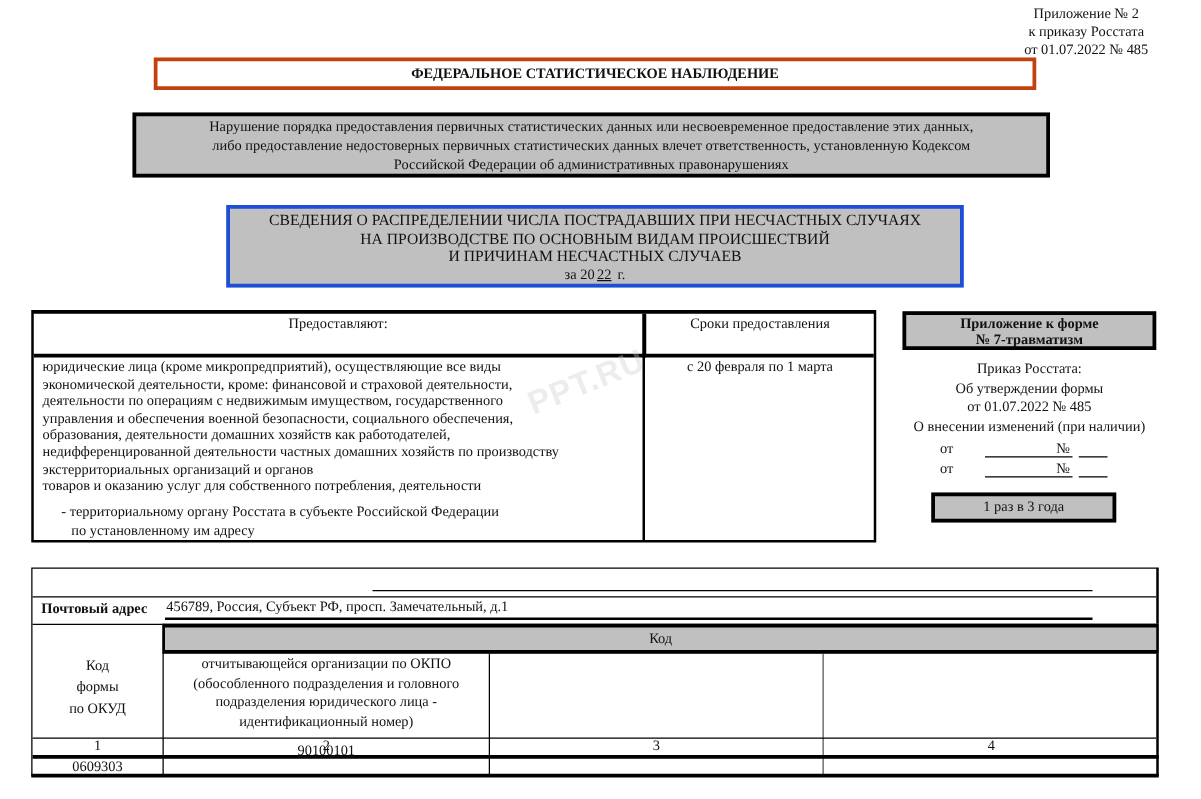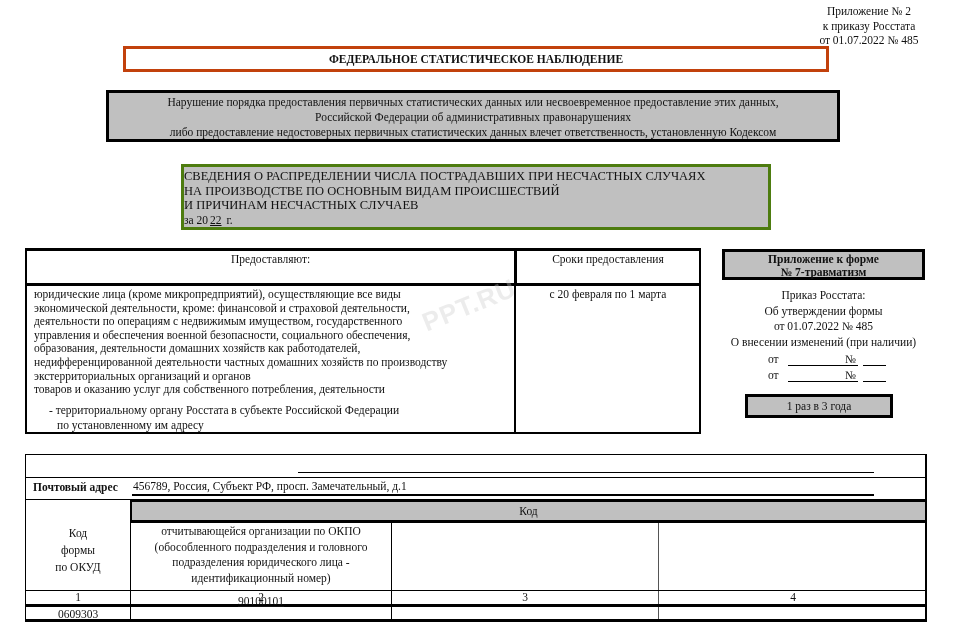--- a/index.html
+++ b/index.html
@@ -24,22 +24,22 @@
 
   .warning {
     left: 106px; top: 90px; width: 734px; height: 52px;
     border: 3px solid #000; background: #c0c0c0;
     font-size: 11.5px; line-height: 15px; text-align: center;
     padding-top: 2px;
   }
 
   .form-title {
     left: 181px; top: 164px; width: 590px; height: 66px;
-    border: 3px solid #4d7c0f; background: #c0c0c0;
-    font-size: 12.5px; line-height: 14.5px; text-align: left;
+    border: 3px solid #1d4ed8; background: #c0c0c0;
+    font-size: 12.5px; line-height: 14.5px; text-align: center;
     padding-top: 2px;
   }
   .form-title .year-line { font-size: 11.5px; }
   .form-title .year-val { text-decoration: underline; padding: 0 2px; }
 
   .providers {
     left: 25px; top: 248px; width: 676px; height: 186px;
     border: 2px solid #000; border-top: 3px solid #000;
   }
   .providers .head-row {
@@ -81,21 +81,21 @@
     font-weight: bold; font-size: 11.5px; line-height: 13px; text-align: center;
     padding-top: 1px;
   }
   .order-info {
     left: 722px; top: 288px; width: 203px; text-align: center;
     font-size: 11.5px; line-height: 15.5px;
   }
   .amend-row {
     left: 748px; width: 150px; font-size: 11.5px; height: 15px;
   }
-  .amend-row .lbl { position: absolute; left: 4px; top: 0; margin-left: 16px; }
+  .amend-row .lbl { position: absolute; left: 4px; top: 0; }
   .amend-row .line1 { position: absolute; left: 40px; top: 12px; width: 70px; border-bottom: 1px solid #000; }
   .amend-row .num { position: absolute; left: 97px; top: 0; }
   .amend-row .line2 { position: absolute; left: 115px; top: 12px; width: 23px; border-bottom: 1px solid #000; }
 
   .period-box {
     left: 745px; top: 394px; width: 148px; height: 24px;
     border: 3px solid #000; background: #c0c0c0;
     font-size: 11.5px; text-align: center; line-height: 18px;
   }
 
@@ -131,22 +131,22 @@
   <div>к приказу Росстата</div>
   <div>от 01.07.2022 № 485</div>
 </div>
 
 <div class="abs fed-title">
   <span>ФЕДЕРАЛЬНОЕ СТАТИСТИЧЕСКОЕ НАБЛЮДЕНИЕ</span>
 </div>
 
 <div class="abs warning">
   <div>Нарушение порядка предоставления первичных статистических данных или несвоевременное предоставление этих данных,</div>
+  <div>либо предоставление недостоверных первичных статистических данных влечет ответственность, установленную Кодексом</div>
   <div>Российской Федерации об административных правонарушениях</div>
-  <div>либо предоставление недостоверных первичных статистических данных влечет ответственность, установленную Кодексом</div>
 </div>
 
 <div class="abs form-title">
   <div>СВЕДЕНИЯ О РАСПРЕДЕЛЕНИИ ЧИСЛА ПОСТРАДАВШИХ ПРИ НЕСЧАСТНЫХ СЛУЧАЯХ</div>
   <div>НА ПРОИЗВОДСТВЕ ПО ОСНОВНЫМ ВИДАМ ПРОИСШЕСТВИЙ</div>
   <div>И ПРИЧИНАМ НЕСЧАСТНЫХ СЛУЧАЕВ</div>
   <div class="year-line">
     <span>за 20</span><span class="year-val">22</span>
     <span>г.</span>
   </div>

